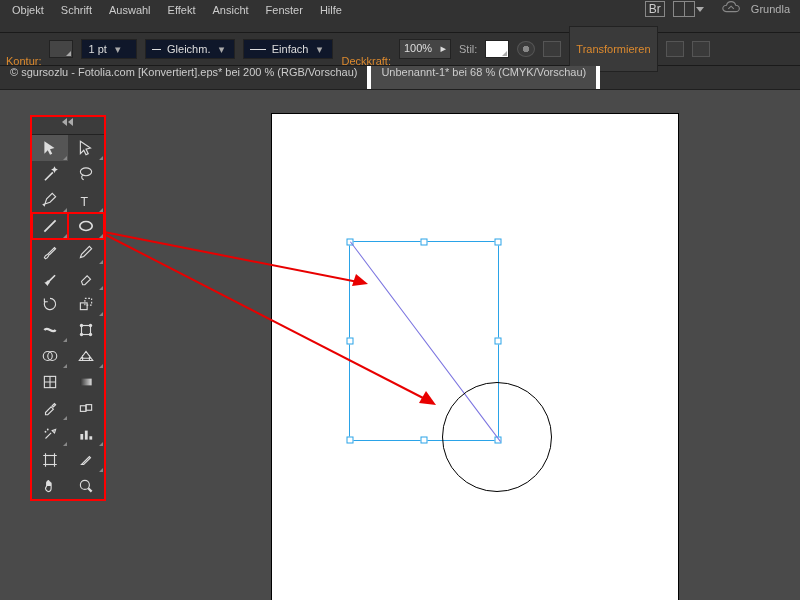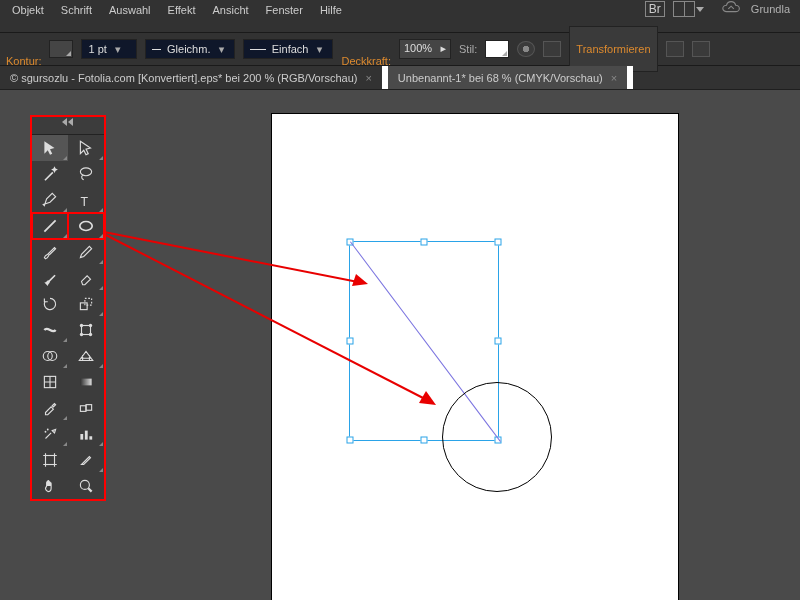--- a/index.html
+++ b/index.html
@@ -21,21 +21,21 @@
   .swatch .tri { position: absolute; right: 1px; bottom: 1px; width: 0; height: 0; border-left: 5px solid transparent; border-bottom: 5px solid #aaa; }
   .swatch.white { background: #fff; }
   .dropdown { height: 20px; background: #0f172a; border: 1px solid #222; display: flex; align-items: center; padding: 0 6px; color: #ddd; position: relative; }
   .dropdown .arrow { width: 14px; text-align: center; color: #aaa; margin-left: 4px; }
   .stroke-preview { width: 90px; }
   .stroke-preview .line { flex: 1; height: 1px; background: #ddd; margin-right: 6px; }
   .opacity-field { width: 52px; background: #454545; border: 1px solid #222; color: #ddd; padding: 2px 4px; height: 20px; display:flex; align-items:flex-start; }
   .btn-orange { color: #dd8a2e; border: 1px solid #222; background: #3a3a3a; padding: 16px 6px; }
   .mini-icon { width: 18px; height: 16px; border: 1px solid #555; background: #3a3a3a; }
   .tabstrip { height: 24px; background: #323232; display: flex; align-items: stretch; border-bottom: 1px solid #1f1f1f; }
-  .tab { display: flex; align-items: center; padding: 0 10px; color: #ccc; border-right: 6px solid #ffffff; gap: 8px; max-width: 400px; overflow: hidden; white-space: nowrap; }
+  .tab { display: flex; align-items: center; padding: 0 10px; color: #ccc; border-right: 4px solid #ffffff; gap: 8px; max-width: 400px; overflow: hidden; white-space: nowrap; flex-direction: column; }
   .tab.active { background: #4a4a4a; }
   .tab .x { color: #888; cursor: pointer; }
 
   .tools-border { position: absolute; top: 115px; left: 30px; width: 76px; border: 2px solid #f00; z-index: 5; }
   .toolbar { background: #3c3c3c; width: 72px; }
   .tool-head { height: 8px; border-bottom: 1px solid #222; }
   .tool-collapse { display:flex; justify-content:center; padding: 1px 0; }
   .tool-collapse span { width:0;height:0;border-top:4px solid transparent;border-bottom:4px solid transparent;border-right:5px solid #aaa; margin-right:1px;}
   .tool-grid { display: grid; grid-template-columns: 1fr 1fr; }
   .tool { width: 36px; height: 26px; display: flex; align-items: center; justify-content: center; color: #ddd; position: relative; }

